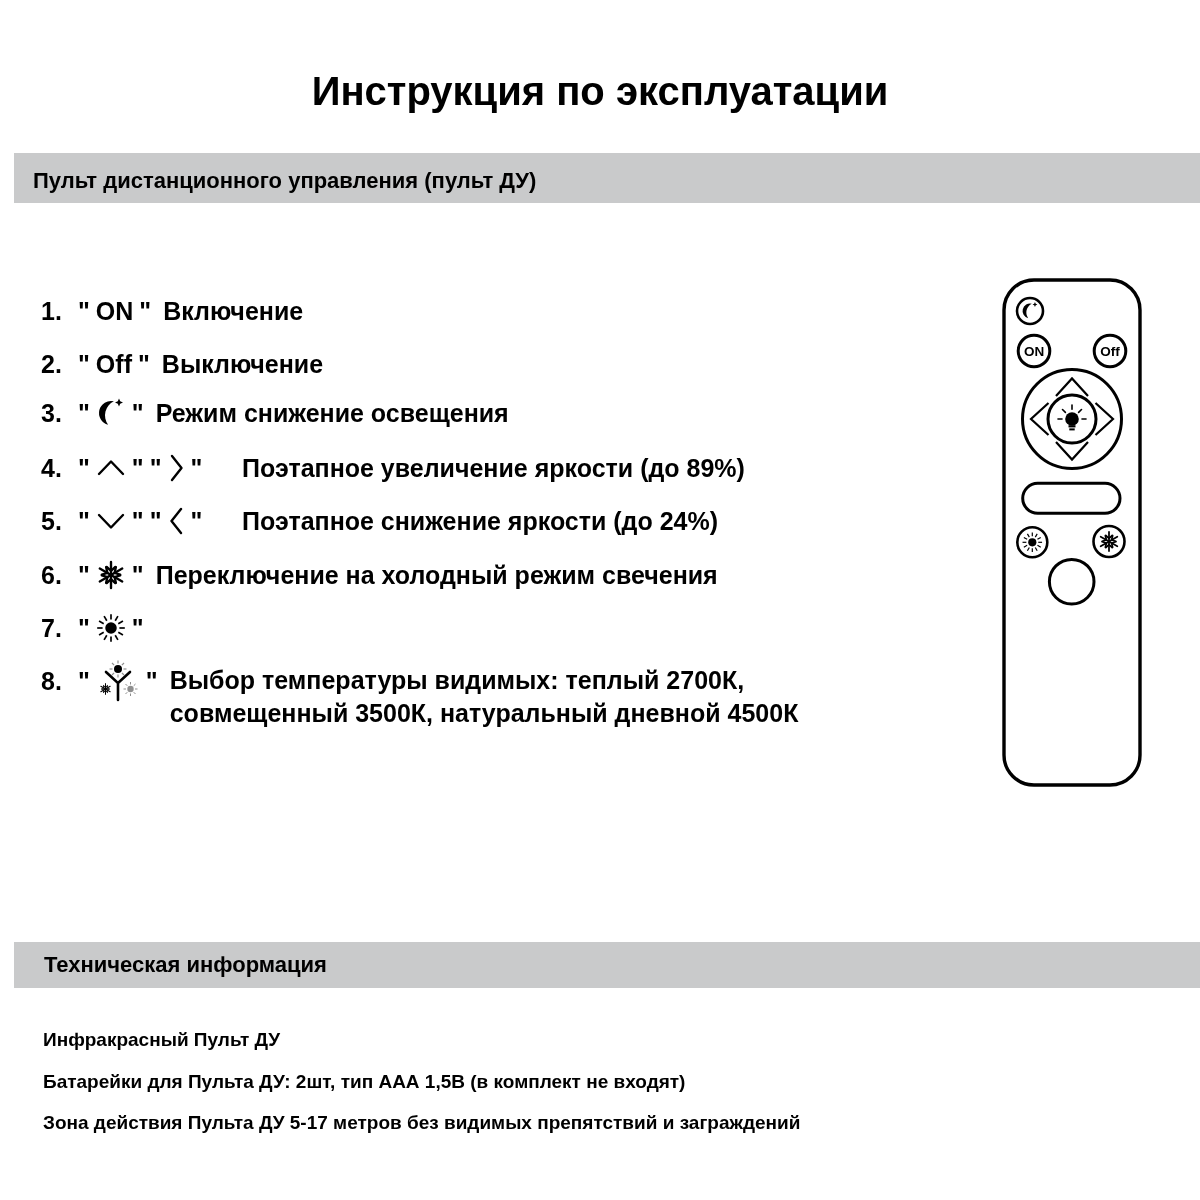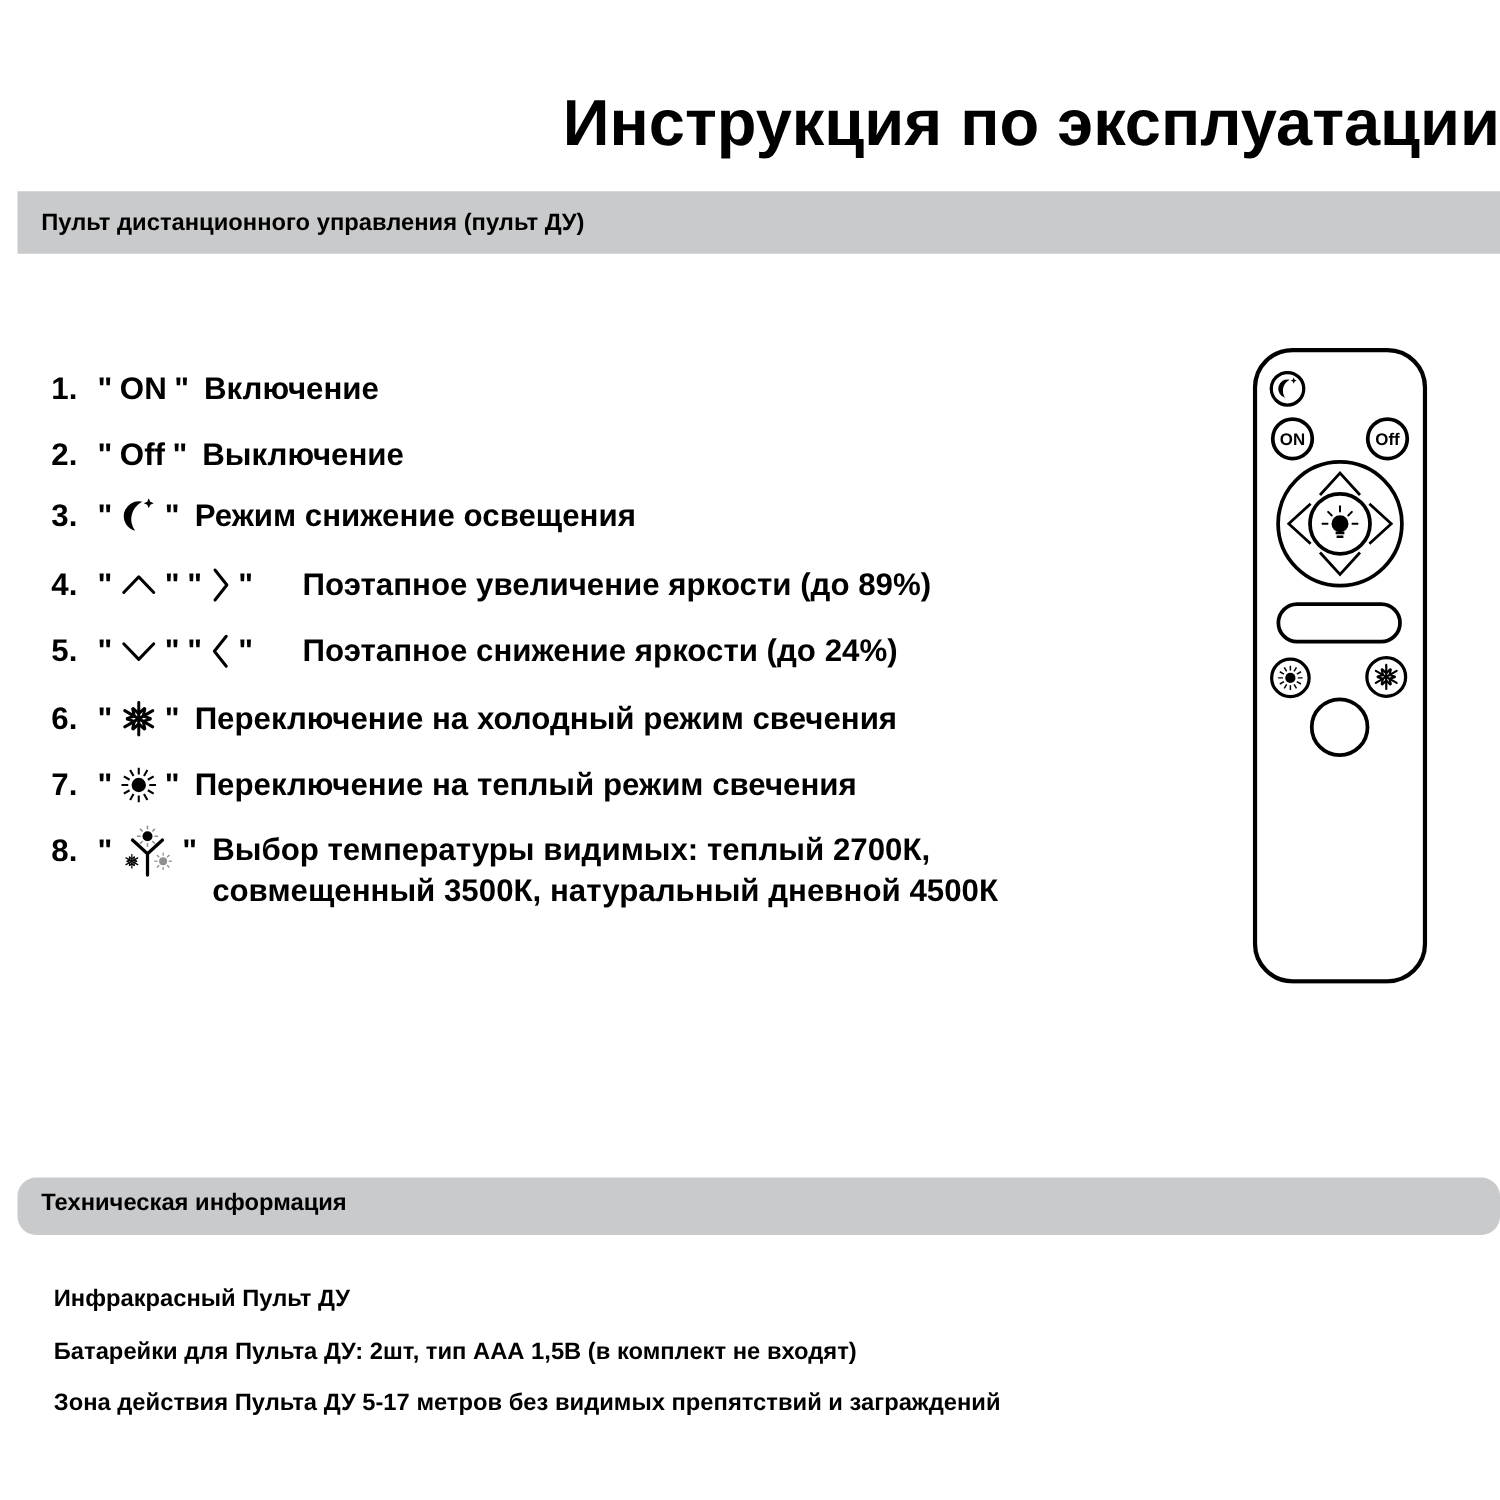--- a/index.html
+++ b/index.html
@@ -1,29 +1,29 @@
 <!DOCTYPE html>
 <html><head>
 <meta charset="utf-8">
 <style>
   html,body{margin:0;padding:0;}
   body{
     width:1200px;height:1200px;background:#ffffff;position:relative;
     font-family:"Liberation Sans",sans-serif;color:#000;overflow:hidden;
   }
   .title{
-    position:absolute;top:69px;left:0;width:1200px;text-align:right;
-    font-size:52px;font-weight:bold;
+    position:absolute;top:69px;left:0;width:1200px;text-align:center;
+    font-size:40px;font-weight:bold;
   }
   .bar{
     position:absolute;left:14px;width:1186px;background:#c9cacb;
-    font-size:19px;font-weight:bold;box-sizing:border-box;
+    font-size:22px;font-weight:bold;box-sizing:border-box;
   }
   .bar1{top:153px;height:50px;padding:15px 0 0 19px;}
-  .bar2{top:942px;height:46px;padding:10px 0 0 19px;border-radius:15px;}
+  .bar2{top:942px;height:46px;padding:10px 0 0 30px;}
   .row{
     position:absolute;left:41px;display:flex;align-items:center;
     font-size:25px;font-weight:bold;line-height:34px;white-space:nowrap;
   }
   .num{flex:0 0 37px;}
   .cluster{
     flex:0 0 auto;display:flex;align-items:center;gap:6px;
     min-width:62px;margin-right:12px;height:34px;
   }
   .cluster.wide{min-width:152px;}
@@ -210,21 +210,20 @@
 
 <div class="row" style="top:611px">
   <span class="num">7.</span>
   <span class="cluster">
       <span class="q">"</span>
       <svg width="30" height="30" viewBox="-15 -15 30 30">
         <use href="#ic-sun" transform="scale(1.2)"></use>
       </svg>
       <span class="q">"</span>
     </span>
-  <span class="desc">Переключение на теплый режим свечения</span>
 </div>
 
 <div class="row row8" style="top:664px">
   <span class="num">8.</span>
   <span class="cluster" style="height:33px">
       <span class="q">"</span>
       <svg width="44" height="48" viewBox="-22 -24 44 48" style="overflow:visible">
         <use href="#ic-temp"></use>
       </svg>
       <span class="q">"</span>

